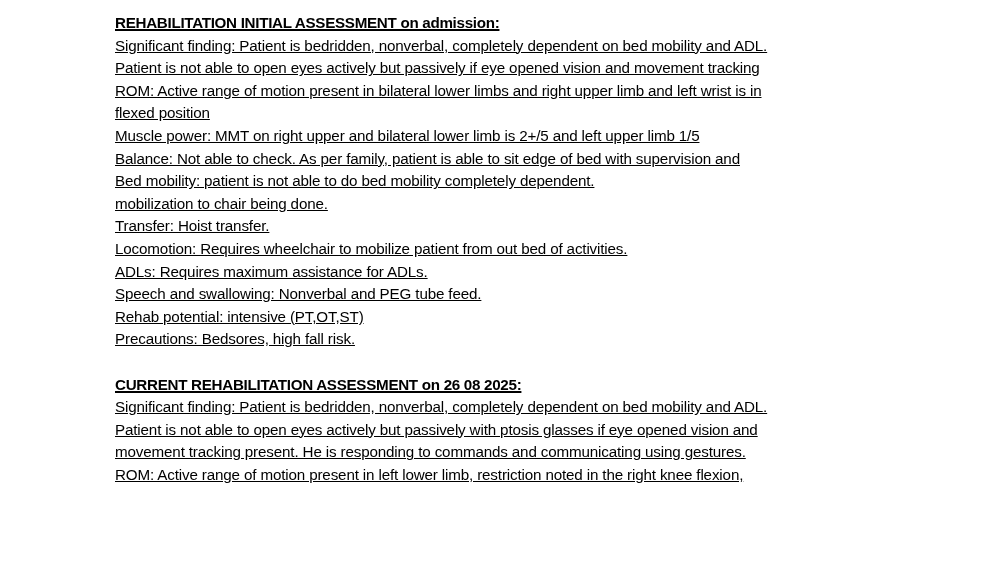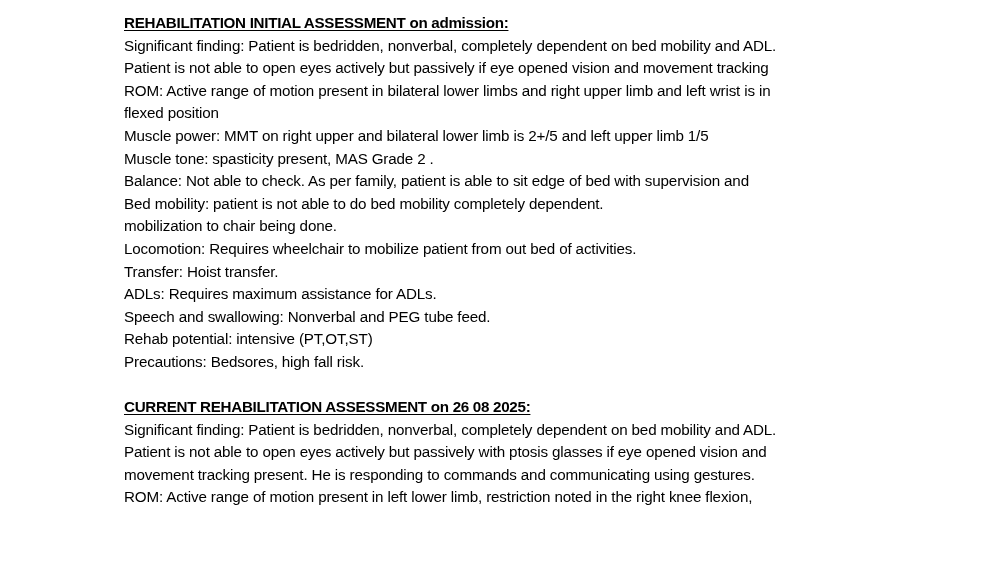--- a/index.html
+++ b/index.html
@@ -10,23 +10,24 @@
     body {
       width: 996px;
       height: 562px;
       overflow: hidden;
       position: relative;
       font-family: "Liberation Sans", sans-serif;
       color: #000000;
     }
     .page {
       position: absolute;
-      left: 124px;
+      left: 115px;
       top: 12px;
       width: 780px;
+      text-decoration: underline;
     }
     .line {
       font-size: 15.2px;
       line-height: 22.6px;
       height: 22.6px;
       white-space: nowrap;
       letter-spacing: -0.15px;
     }
     .heading {
       font-weight: bold;
@@ -43,26 +44,25 @@
 
 <div class="page">
 
   <div class="section">
     <div class="line heading">REHABILITATION INITIAL ASSESSMENT on admission:</div>
     <div class="line">Significant finding: Patient is bedridden, nonverbal, completely dependent on bed mobility and ADL.</div>
     <div class="line">Patient is not able to open eyes actively but passively if eye opened vision and movement tracking</div>
     <div class="line">ROM: Active range of motion present in bilateral lower limbs and right upper limb and left wrist is in</div>
     <div class="line">flexed position</div>
     <div class="line">Muscle power: MMT on right upper and bilateral lower limb is 2+/5 and left upper limb 1/5</div>
-    <div class="line">Muscle tone: spasticity present, MAS Grade 2 .</div>
     <div class="line">Balance: Not able to check. As per family, patient is able to sit edge of bed with supervision and</div>
     <div class="line">Bed mobility: patient is not able to do bed mobility completely dependent.</div>
     <div class="line">mobilization to chair being done.</div>
+    <div class="line">Transfer: Hoist transfer.</div>
     <div class="line">Locomotion: Requires wheelchair to mobilize patient from out bed of activities.</div>
-    <div class="line">Transfer: Hoist transfer.</div>
     <div class="line">ADLs: Requires maximum assistance for ADLs.</div>
     <div class="line">Speech and swallowing: Nonverbal and PEG tube feed.</div>
     <div class="line">Rehab potential: intensive (PT,OT,ST)</div>
     <div class="line">Precautions: Bedsores, high fall risk.</div>
   </div>
 
   <div class="gap"></div>
 
   <div class="section">
     <div class="line heading">CURRENT REHABILITATION ASSESSMENT on 26 08 2025:</div>

